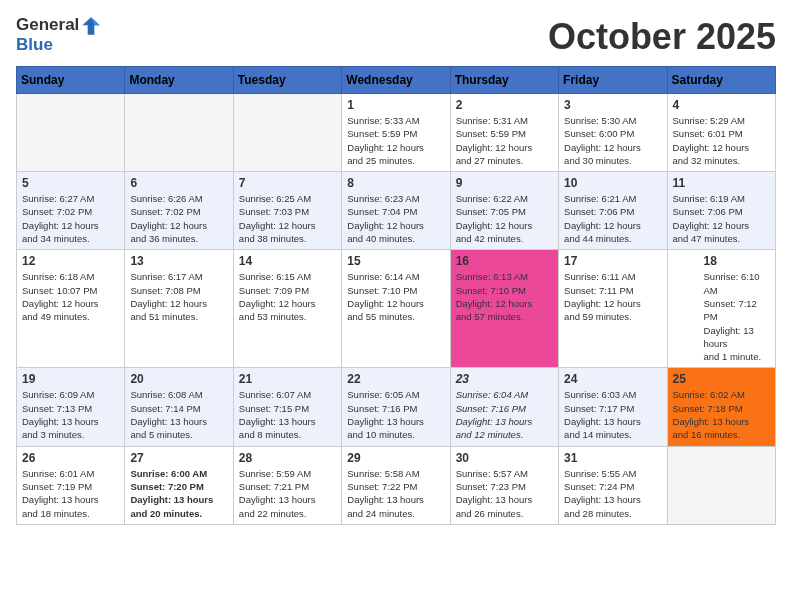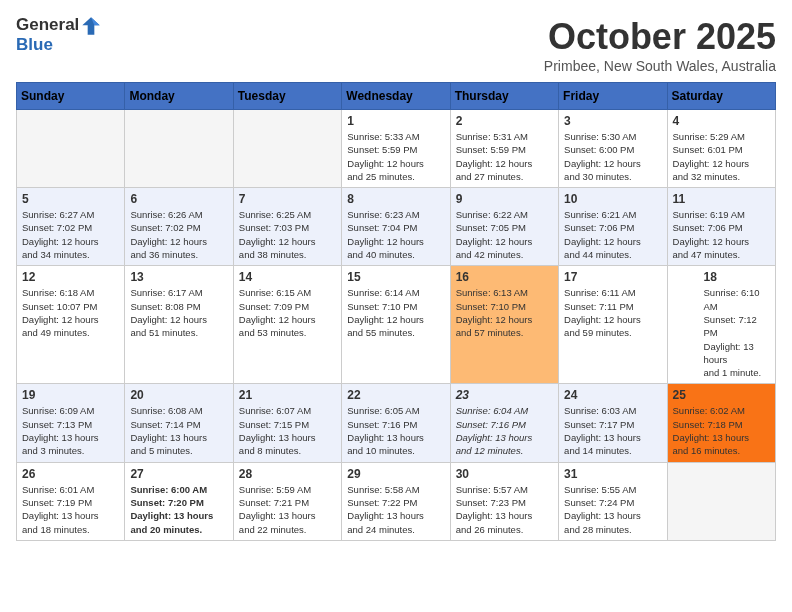--- a/index.html
+++ b/index.html
@@ -91,21 +91,20 @@
         <svg width="20" height="20" viewBox="0 0 30 30" style="vertical-align:middle;">
           <polygon points="15,2 28,14 20,14 20,28 10,28 10,14 2,14" fill="#2a6ab5"></polygon>
           <polygon points="15,2 28,14 20,14" fill="#4488dd"></polygon>
         </svg>
       </span></span>
       <span style="font-size:17px;font-weight:bold;color:#2a6ab5;line-height:1.1;">Blue</span>
     </div>
   </div>
   <div class="title-area">
     <div class="calendar-title">October 2025</div>
-    <div class="calendar-subtitle">Primbee, New South Wales, Australia</div>
   </div>
 </div>
 
 <table class="calendar">
   <thead>
     <tr>
     <th>Sunday</th>
         <th>Monday</th>
         <th>Tuesday</th>
         <th>Wednesday</th>
@@ -203,39 +202,39 @@
         <td style="background: rgb(255, 255, 255);">
           <span class="day-number">12</span>
           <div class="day-info" style="white-space: pre-line;">Sunrise: 6:18 AM
 Sunset: 10:07 PM
 Daylight: 12 hours
 and 49 minutes.</div>
         </td>
         <td style="background: rgb(255, 255, 255);">
           <span class="day-number">13</span>
           <div class="day-info" style="white-space: pre-line;">Sunrise: 6:17 AM
-Sunset: 8:08 PM
+Sunset: 7:08 PM
 Daylight: 12 hours
 and 51 minutes.</div>
         </td>
         <td style="background: rgb(255, 255, 255);">
           <span class="day-number">14</span>
           <div class="day-info" style="white-space: pre-line;">Sunrise: 6:15 AM
 Sunset: 7:09 PM
 Daylight: 12 hours
 and 53 minutes.</div>
         </td>
         <td style="background: rgb(255, 255, 255);">
           <span class="day-number">15</span>
           <div class="day-info" style="white-space: pre-line;">Sunrise: 6:14 AM
 Sunset: 7:10 PM
 Daylight: 12 hours
 and 55 minutes.</div>
         </td>
-        <td style="background: #fdba74; margin-left: 46px;">
+        <td style="background: #ec4899; margin-left: 46px;">
           <span class="day-number">16</span>
           <div class="day-info" style="white-space: pre-line;">Sunrise: 6:13 AM
 Sunset: 7:10 PM
 Daylight: 12 hours
 and 57 minutes.</div>
         </td>
         <td style="background: rgb(255, 255, 255);">
           <span class="day-number">17</span>
           <div class="day-info" style="white-space: pre-line;">Sunrise: 6:11 AM
 Sunset: 7:11 PM

